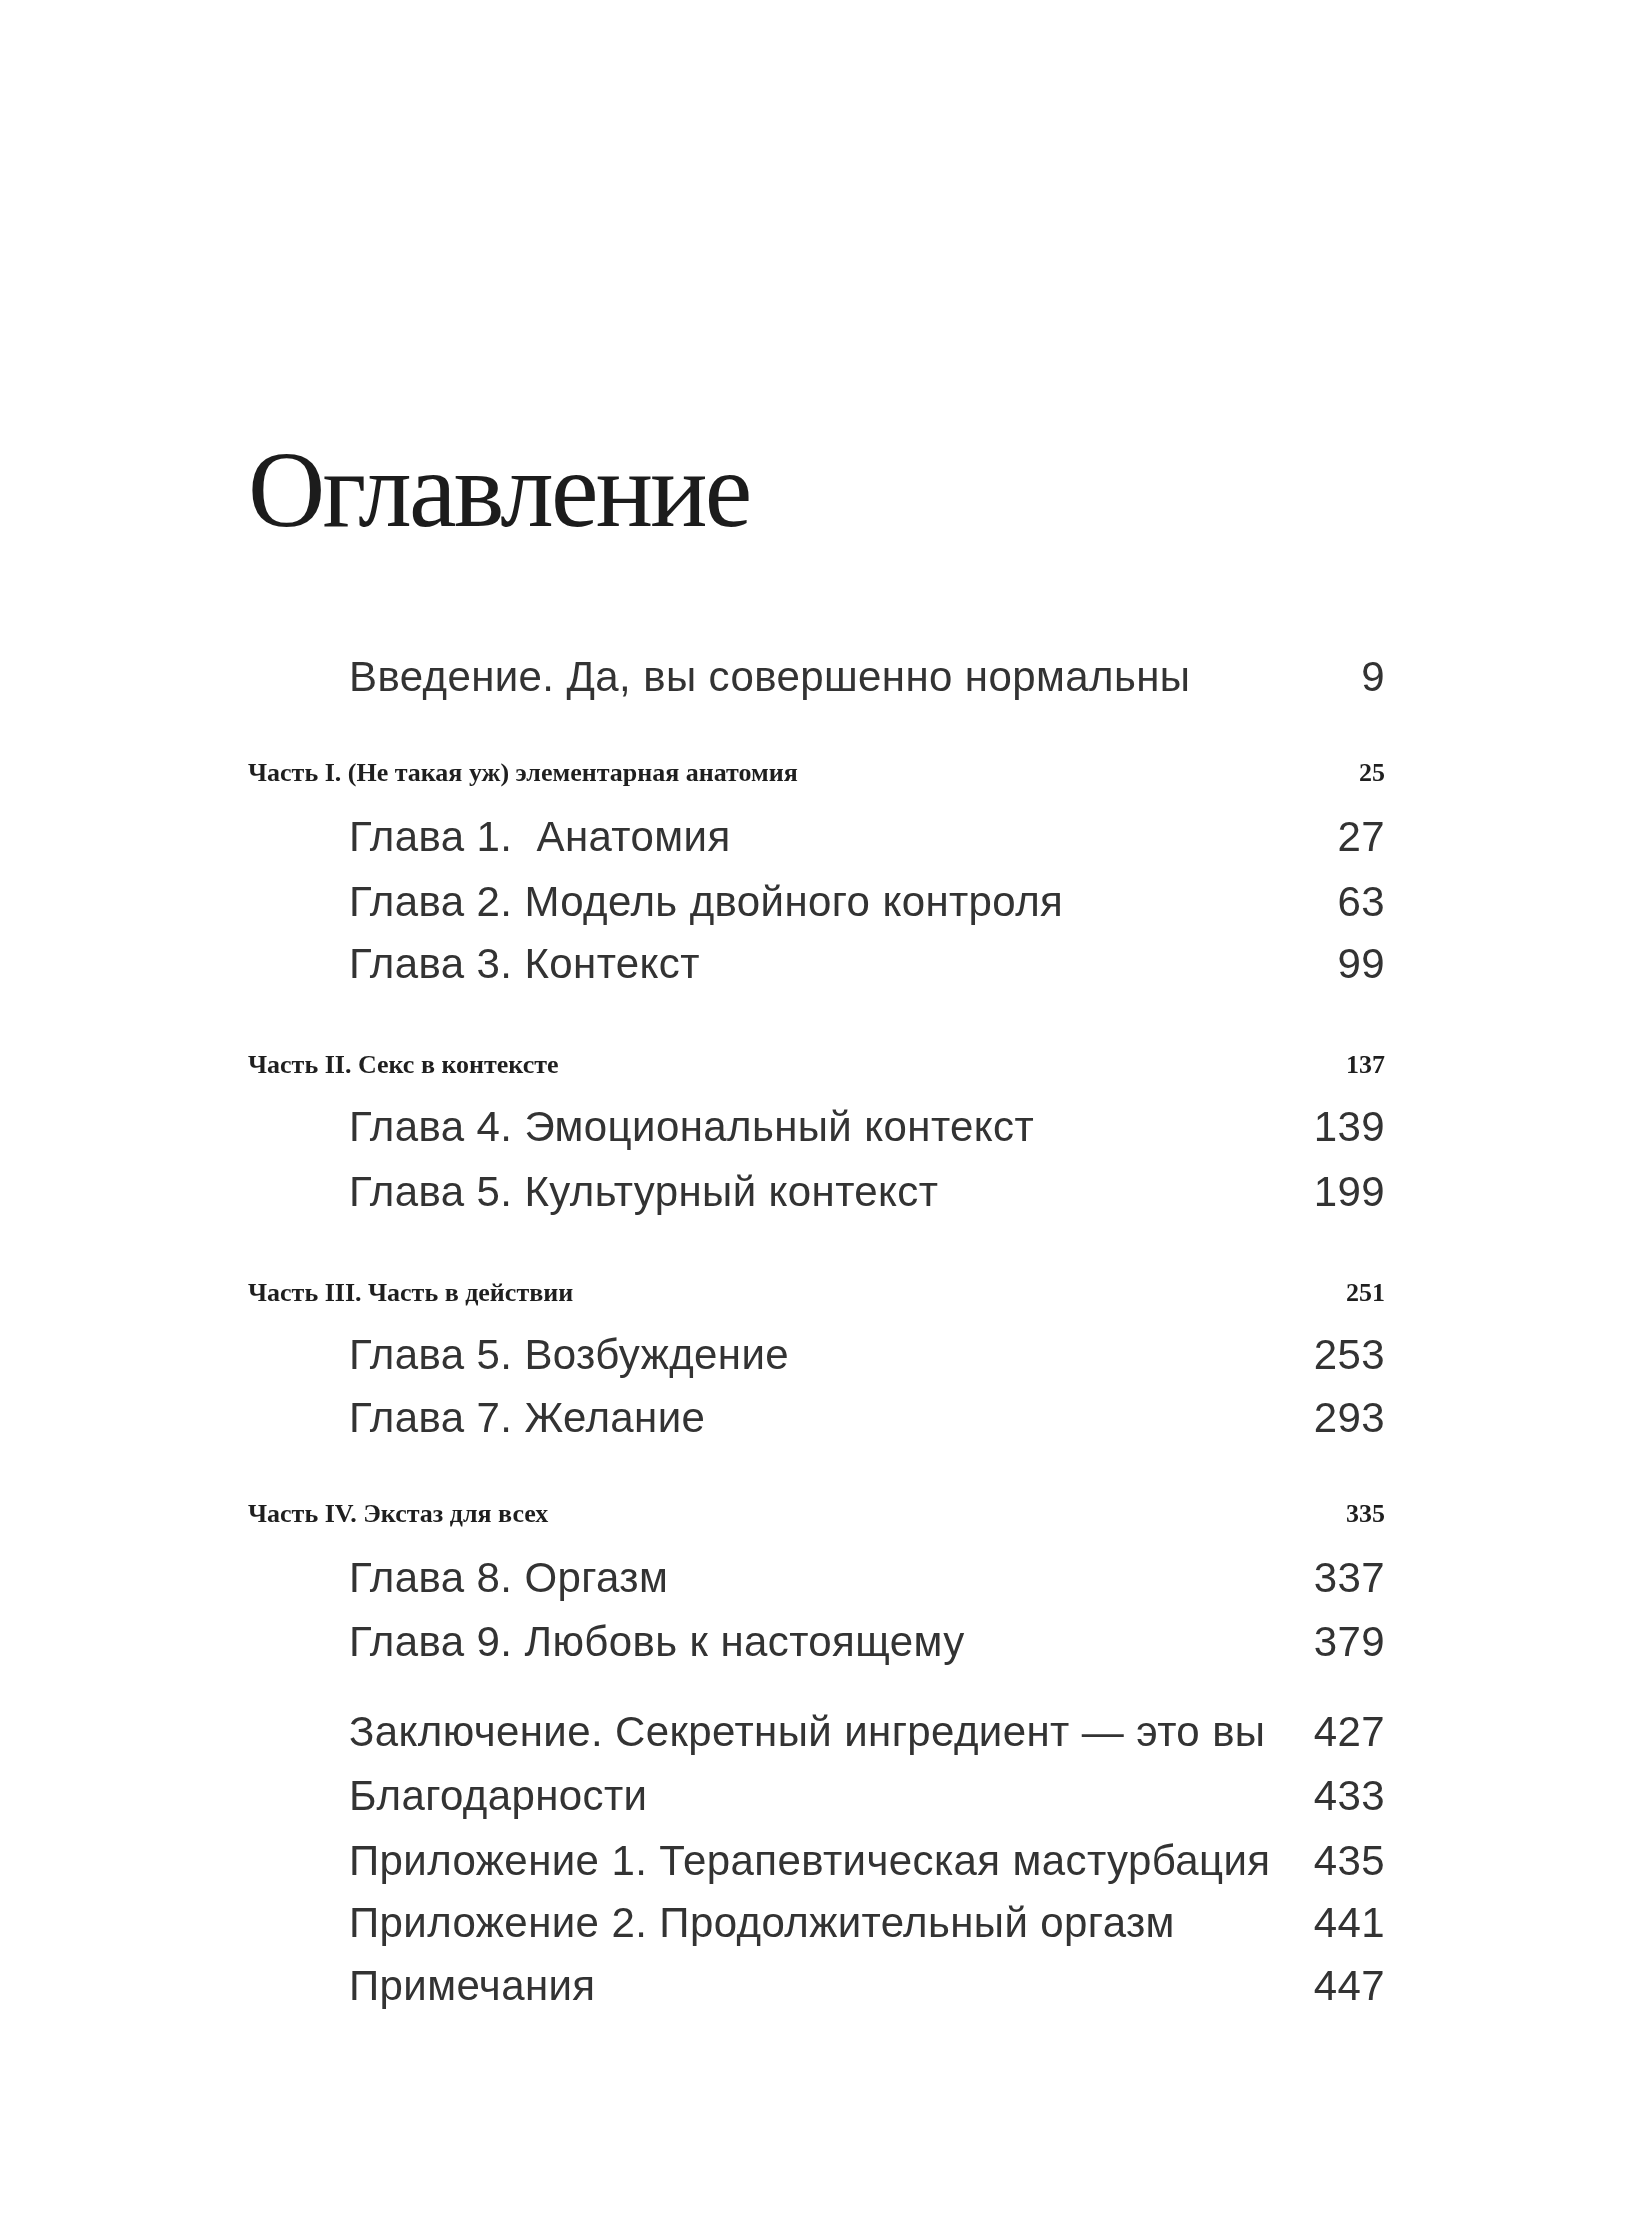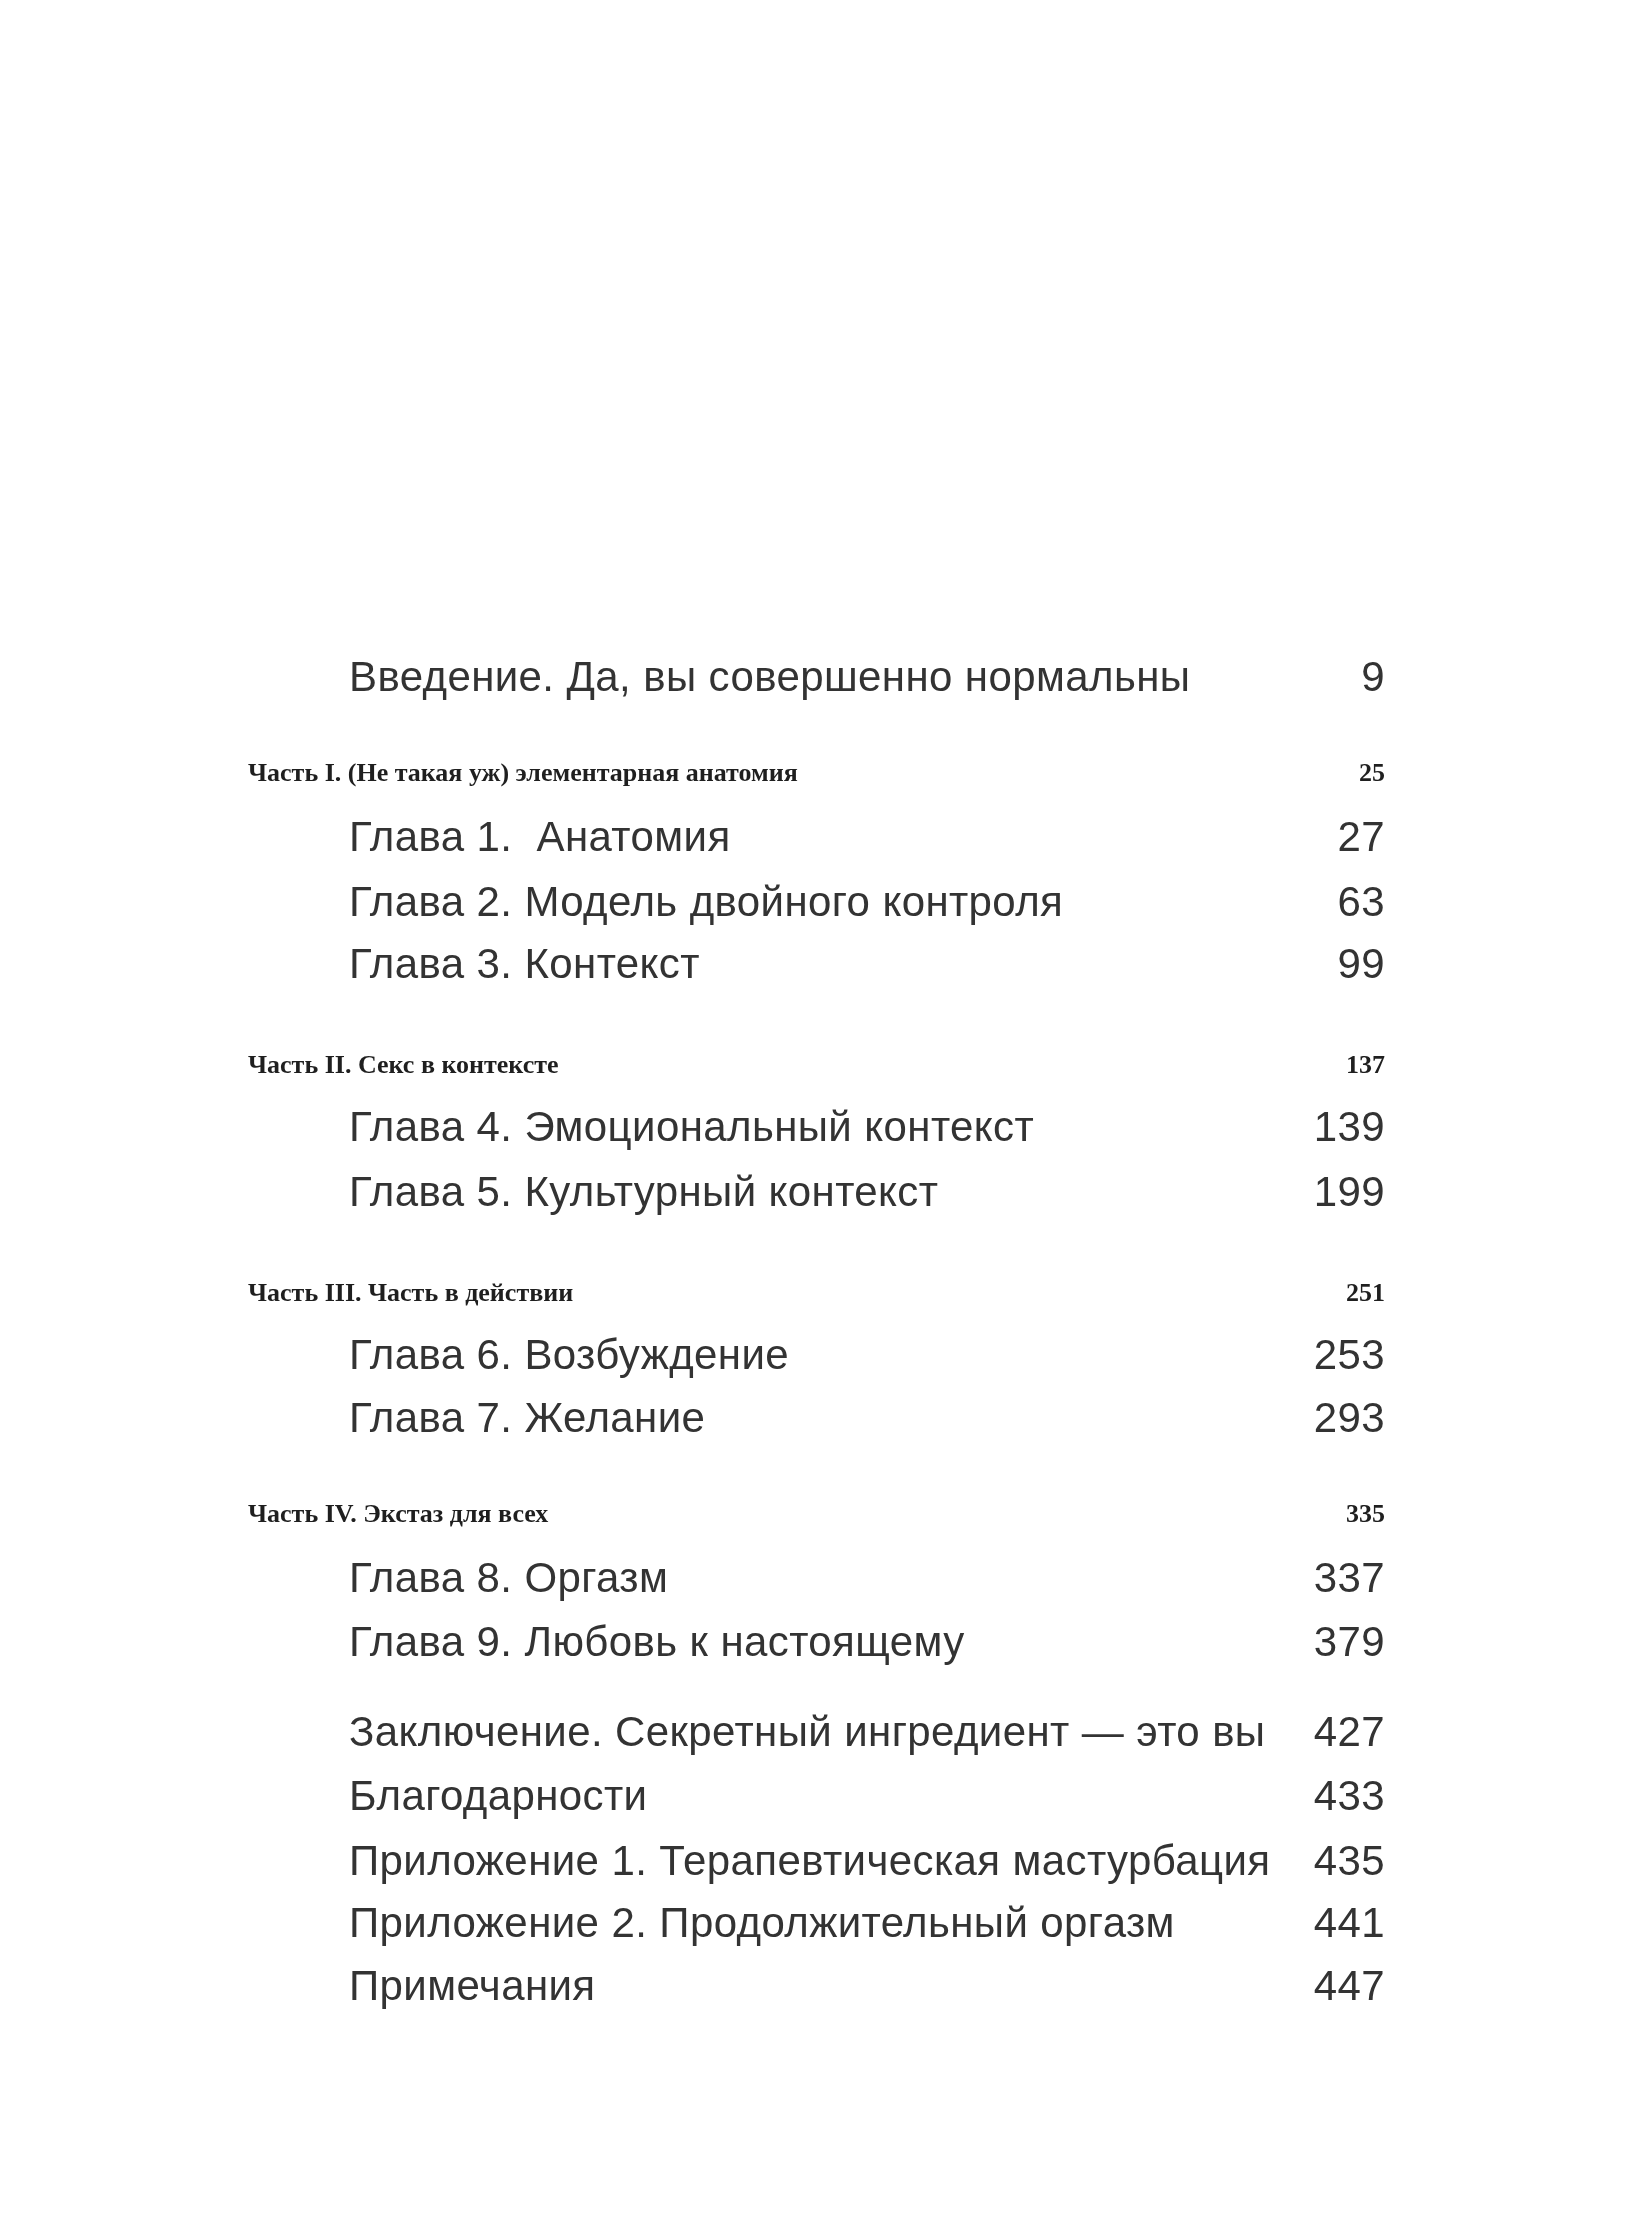--- a/index.html
+++ b/index.html
@@ -49,20 +49,21 @@
     font-size: 26px;
     font-weight: 700;
     color: #1f1f1f;
   }
 </style>
 </head>
 <body>
 
 <div class="page">
 
+  <h1 class="title">Оглавление</h1>
 
   <div class="row indent" style="top:645px">
     <span class="label">Введение. Да, вы совершенно нормальны</span>
     <span class="num">9</span>
   </div>
 
   <div class="row part" style="top:741px">
     <span class="label">Часть I. (Не такая уж) элементарная анатомия</span>
     <span class="num">25</span>
   </div>
@@ -96,21 +97,21 @@
     <span class="label">Глава 5. Культурный контекст</span>
     <span class="num">199</span>
   </div>
 
   <div class="row part" style="top:1261px">
     <span class="label">Часть III. Часть в действии</span>
     <span class="num">251</span>
   </div>
 
   <div class="row indent" style="top:1323px">
-    <span class="label">Глава 6. Возбуждение</span>
+    <span class="label">Глава 5. Возбуждение</span>
     <span class="num">253</span>
   </div>
 
   <div class="row indent" style="top:1386px">
     <span class="label">Глава 7. Желание</span>
     <span class="num">293</span>
   </div>
 
   <div class="row part" style="top:1482px">
     <span class="label">Часть IV. Экстаз для всех</span>

